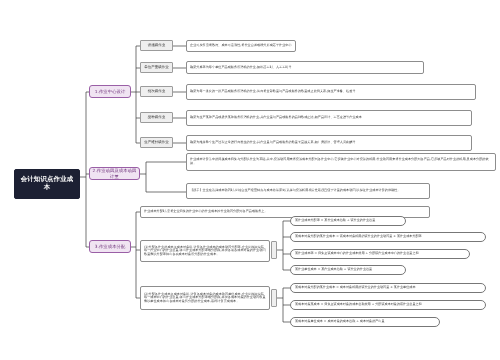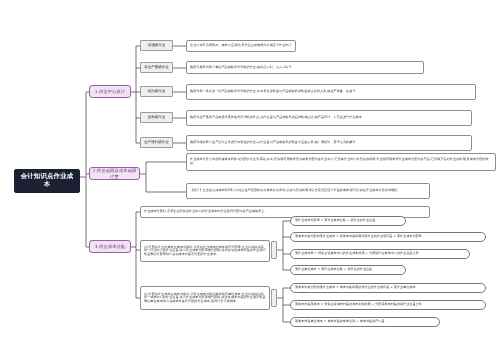--- a/index.html
+++ b/index.html
@@ -91,21 +91,21 @@
       <path d="M283,270 H290"></path>
 
       <path d="M277,298 H283"></path>
       <path d="M283,288 V322"></path>
       <path d="M283,288 H290"></path>
       <path d="M283,305 H290"></path>
       <path d="M283,322 H290"></path>
     </g>
   </svg>
 
-  <div class="node root" style="left:14px;top:169px;width:66px;height:24px;">会计知识点作业成本</div>
+  <div class="node root" style="left:14px;top:169px;width:66px;height:30px;">会计知识点作业成本</div>
 
   <div class="node branch" style="left:89px;top:85px;width:42px;height:13px;">1.作业中心设计</div>
 
   <div class="node desc" style="left:186px;top:40px;width:110px;height:12px;">企业可按所需细致度、成本可追溯性,将作业合并或细分形成若干作业中心</div>
 
   <div class="node chip" style="left:140px;top:62px;width:33px;height:11px;">单位产量级作业</div>
   <div class="node desc" style="left:186px;top:61px;width:238px;height:13px;">确定分摊率为每个单位产品或服务所消耗的作业,如机器工时、人工工时等</div>
 
   <div class="node chip" style="left:140px;top:86px;width:33px;height:11px;">批次级作业</div>
   <div class="node desc" style="left:186px;top:84px;width:290px;height:16px;">确定为每一批次的一批产品或服务所消耗的作业,从而将全部数量与产品或服务的数量成正比例关系,如生产准备、检验等</div>

